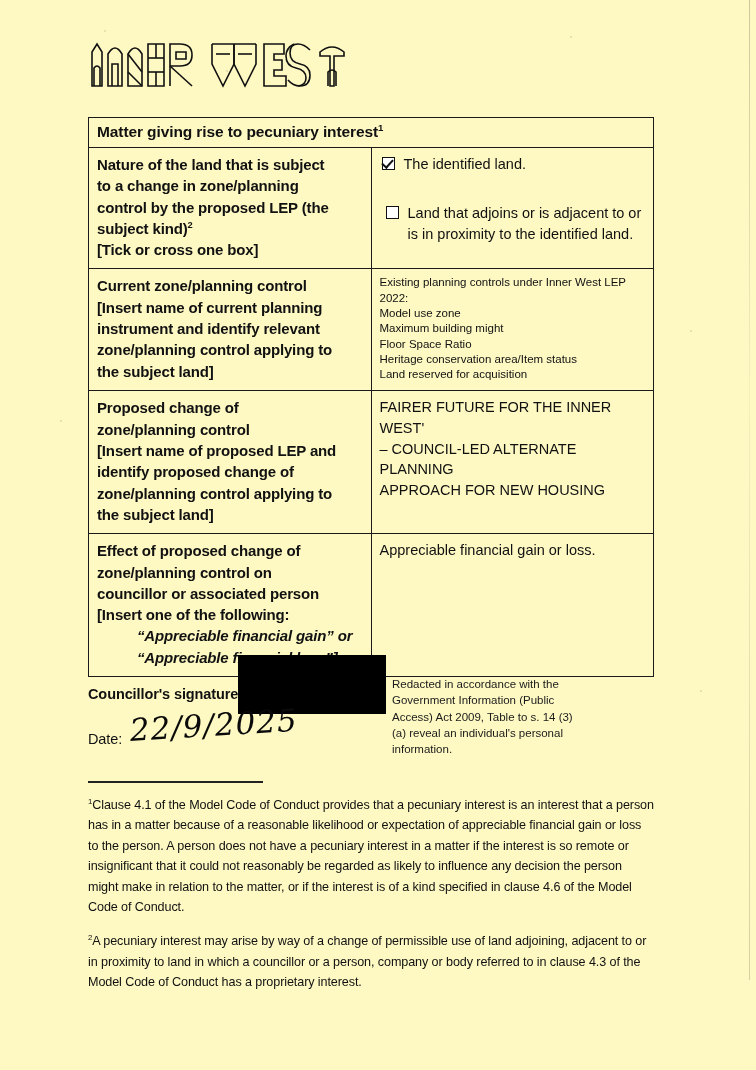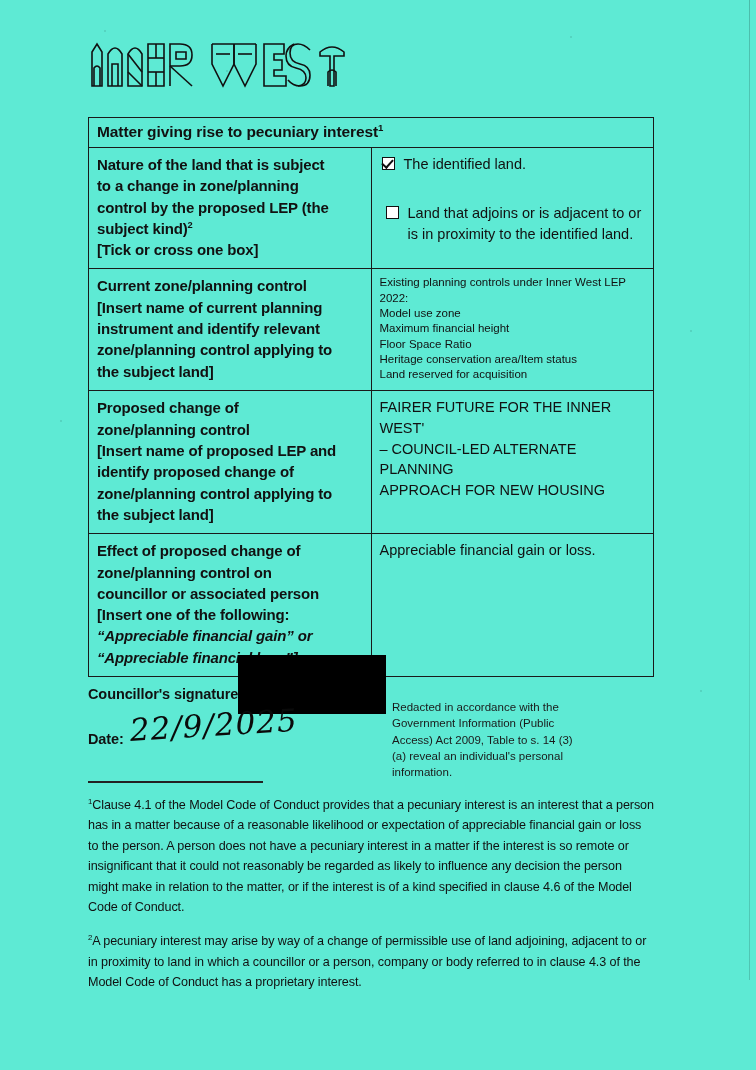--- a/index.html
+++ b/index.html
@@ -14,21 +14,21 @@
     font-family: "Liberation Sans", sans-serif;
     color: #111111;
     overflow: hidden;
   }
 
   .page {
     position: absolute;
     left: 0; top: 0;
     width: 756px;
     height: 1070px;
-    background: #5eead4;
+    background: #fef9c3;
   }
 
   
   .scan-edge-line {
     position: absolute;
     top: 0;
     right: 6px;
     width: 1px;
     height: 980px;
     background: linear-gradient(to bottom, rgba(0,0,0,0.20), rgba(0,0,0,0.04) 40%, rgba(0,0,0,0.16));
@@ -75,20 +75,21 @@
     font-size: 15px;
     font-weight: 600;
     line-height: 1.42;
     letter-spacing: -0.15px;
   }
   .label-cell .bracket-note {
     font-weight: 600;
   }
   .label-cell em {
     font-weight: 600;
+    margin-left: 40px;
   }
   .value-cell {
     font-size: 14.5px;
     line-height: 1.45;
     font-weight: 400;
   }
   .value-cell.small {
     font-size: 11.5px;
     line-height: 1.33;
   }
@@ -164,28 +165,27 @@
     background: #000000;
   }
   .redaction-note {
     position: absolute;
     left: 392px;
     top: 676px;
     width: 190px;
     font-size: 11.5px;
     line-height: 1.42;
     color: #1a1a1a;
-    margin-top: 23px;
   }
   .date-label {
     position: absolute;
     left: 88px;
     top: 731px;
     font-size: 14.5px;
-    font-weight: 700;
+    font-weight: 400;
     letter-spacing: -0.1px;
   }
   .date-hand {
     position: absolute;
     left: 131px;
     top: 712px;
     font-family: "DejaVu Serif", serif;
     font-style: italic;
     font-size: 31px;
     color: #0a0a0a;
@@ -311,21 +311,21 @@
         <td class="label-cell">
           <span>Current zone/planning control</span><br>
           <span>[Insert name of current planning</span><br>
           <span>instrument and identify relevant</span><br>
           <span>zone/planning control applying to</span><br>
           <span>the subject land]</span>
         </td>
         <td class="value-cell small">
           <div>Existing planning controls under Inner West LEP 2022:</div>
           <div>Model use zone</div>
-          <div>Maximum financial height</div>
+          <div>Maximum building might</div>
           <div>Floor Space Ratio</div>
           <div>Heritage conservation area/Item status</div>
           <div>Land reserved for acquisition</div>
         </td>
       </tr>
 
       <tr>
         <td class="label-cell">
           <span>Proposed change of</span><br>
           <span>zone/planning control</span><br>

